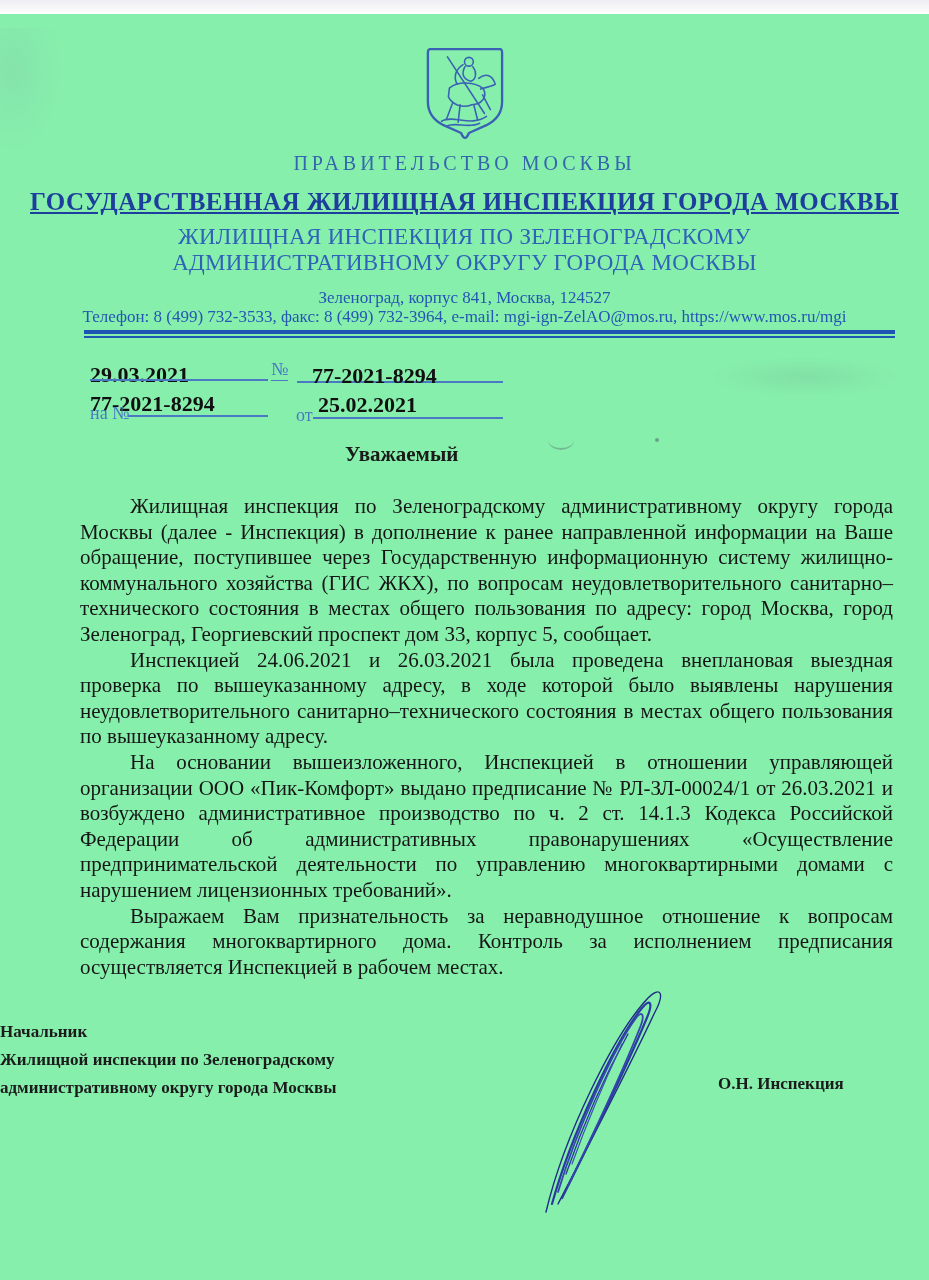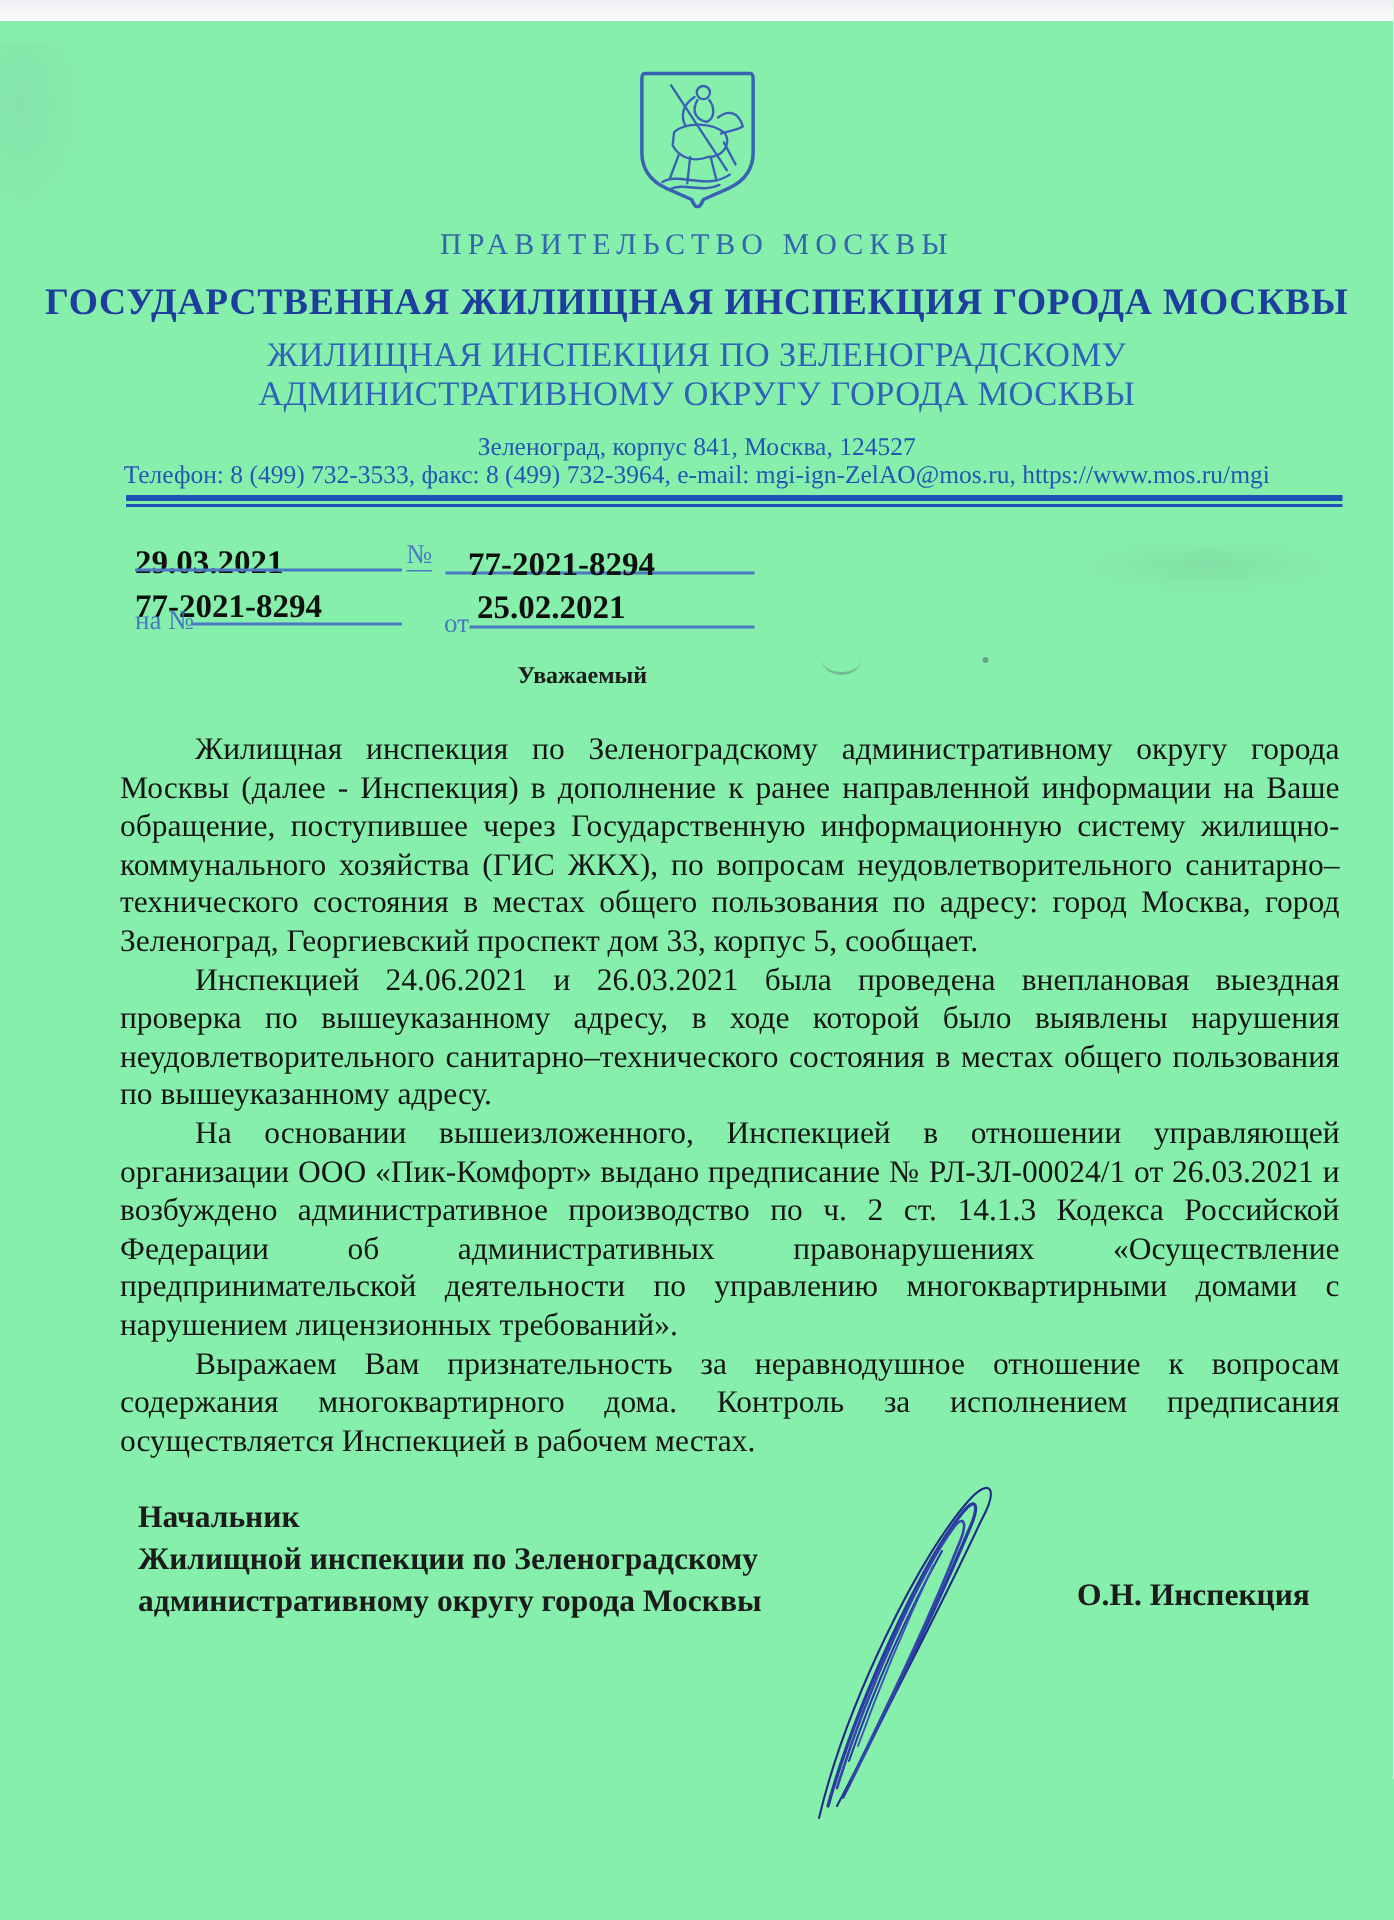--- a/index.html
+++ b/index.html
@@ -17,21 +17,21 @@
     background:radial-gradient(ellipse at 50% 55%, rgba(90,95,110,.10), rgba(255,255,255,0) 65%);}
   .redact-mark{position:absolute;left:548px;top:438px;width:26px;height:10px;
     border-bottom:2px solid rgba(80,85,100,.35);border-radius:0 0 60% 60%/0 0 100% 100%;}
   .redact-dot{position:absolute;left:655px;top:438px;width:4px;height:4px;border-radius:50%;
     background:rgba(70,75,90,.45);}
 
   
   .header{ text-align:center; padding-top:45px; }
   .emblem{ display:block; margin:0 auto; }
   .gov-line{ margin-top:13px; font-size:20px; letter-spacing:4px; color:#3466ae; }
-  .org-title{ margin-top:13px; font-size:25px; font-weight:bold; color:#1d3e9c; letter-spacing:.5px; }
+  .org-title{ margin-top:13px; font-size:25px; font-weight:bold; color:#1d3e9c; letter-spacing:.5px;text-decoration:underline; }
   .dept-line{ font-size:23px; color:#2f63b8; line-height:26px;
     font-stretch:condensed; letter-spacing:.3px; }
   .dept-line.first{ margin-top:8px;text-align:center; }
   .addr-line{ margin-top:12px; font-size:17px; color:#2456b4; line-height:19px; }
   .contact-line{ font-size:17px; color:#2456b4; line-height:19px; }
   .header-rule{ margin:4px 34px 0 84px; height:2px;
     border-top:4px solid #1d55b4; border-bottom:2px solid #1d55b4; }
 
   
   .ref-block{ position:relative; height:78px; margin-top:20px; }
@@ -44,28 +44,28 @@
   .rl-2{ left:297px; top:23px; width:206px; }
   .rv-num{ left:312px; top:5px; }
   .rv-innum{ left:90px; top:33px; }
   .rlab-nano{ left:90px; top:45px; }
   .rl-3{ left:128px; top:57px; width:140px; }
   .rlab-ot{ left:296px; top:47px; }
   .rl-4{ left:313px; top:59px; width:190px; }
   .rv-indate{ left:318px; top:34px; }
 
   
-  .salutation{ margin:6px 0 0 345px; font-weight:bold; font-size:16px; }
+  .salutation{ margin:6px 0 0 345px; font-weight:bold; font-size:21px; }
   .letter-body p{ margin:0 36px 0 80px; text-indent:50px; text-align:justify;
     font-size:21px; line-height:25.6px; color:#161616; }
   .letter-body p.first{ margin-top:27px; }
 
   
-  .sig-block{ position:relative; margin-top:24px; padding-left:92px;
-    font-weight:bold; font-size:21px; line-height:28px; }
+  .sig-block{ position:relative; margin-top:38px; 
+    font-weight:bold; font-size:17px; line-height:28px; }
   .sig-name{ position:absolute; left:718px; top:52px; white-space:nowrap; }
   .sig-stroke{ position:absolute; left:536px; top:986px; }
 
   
   .exec-block{ margin-top:46px; padding-left:92px; font-size:16px; line-height:20px; color:#262626; }
 </style>
 </head>
 <body>
 
 <div class="page">

